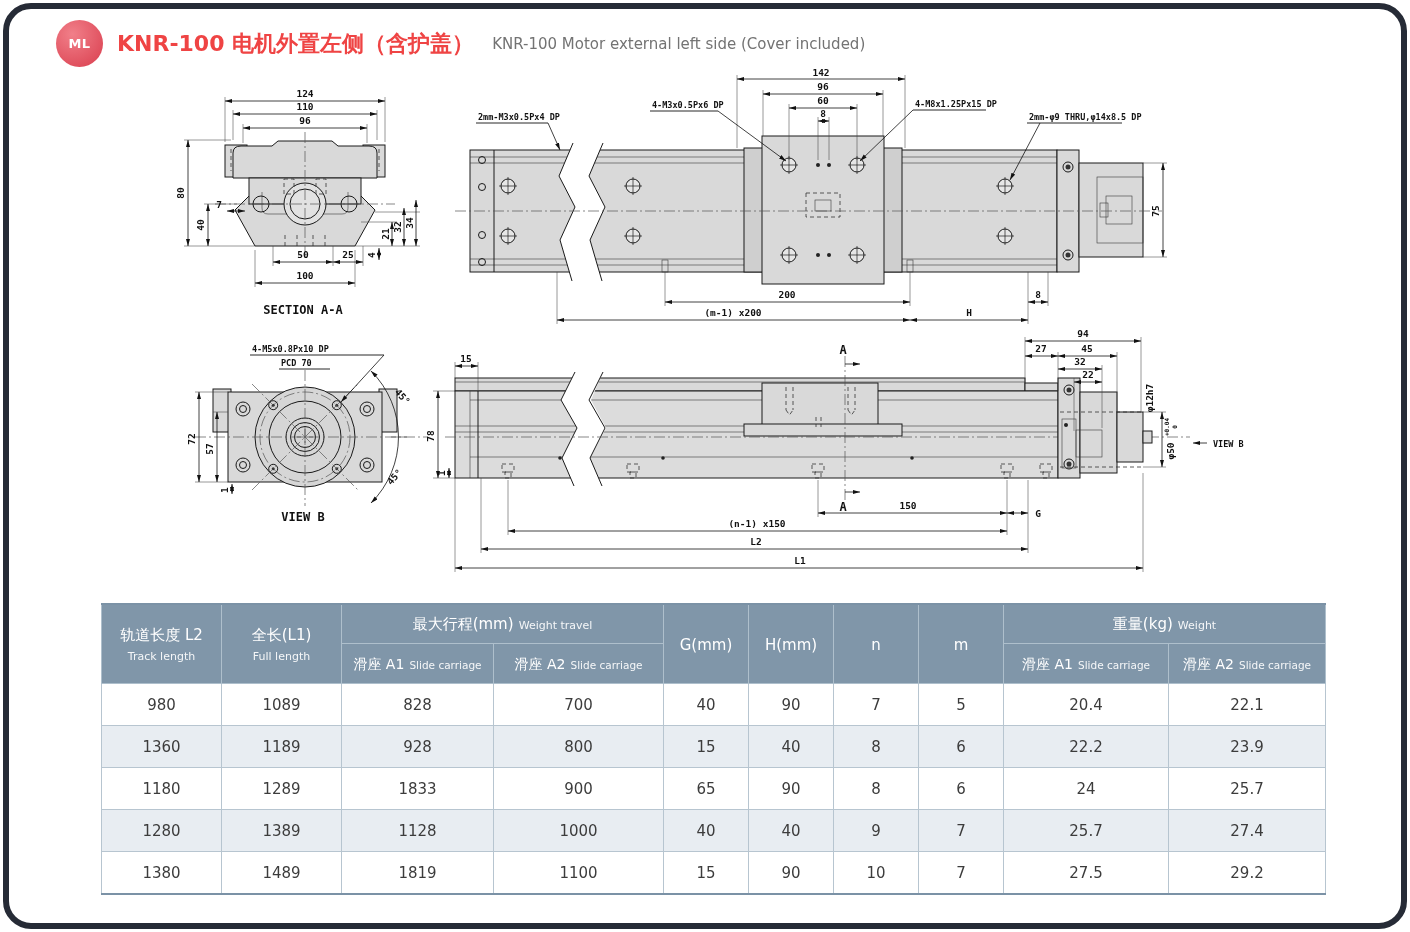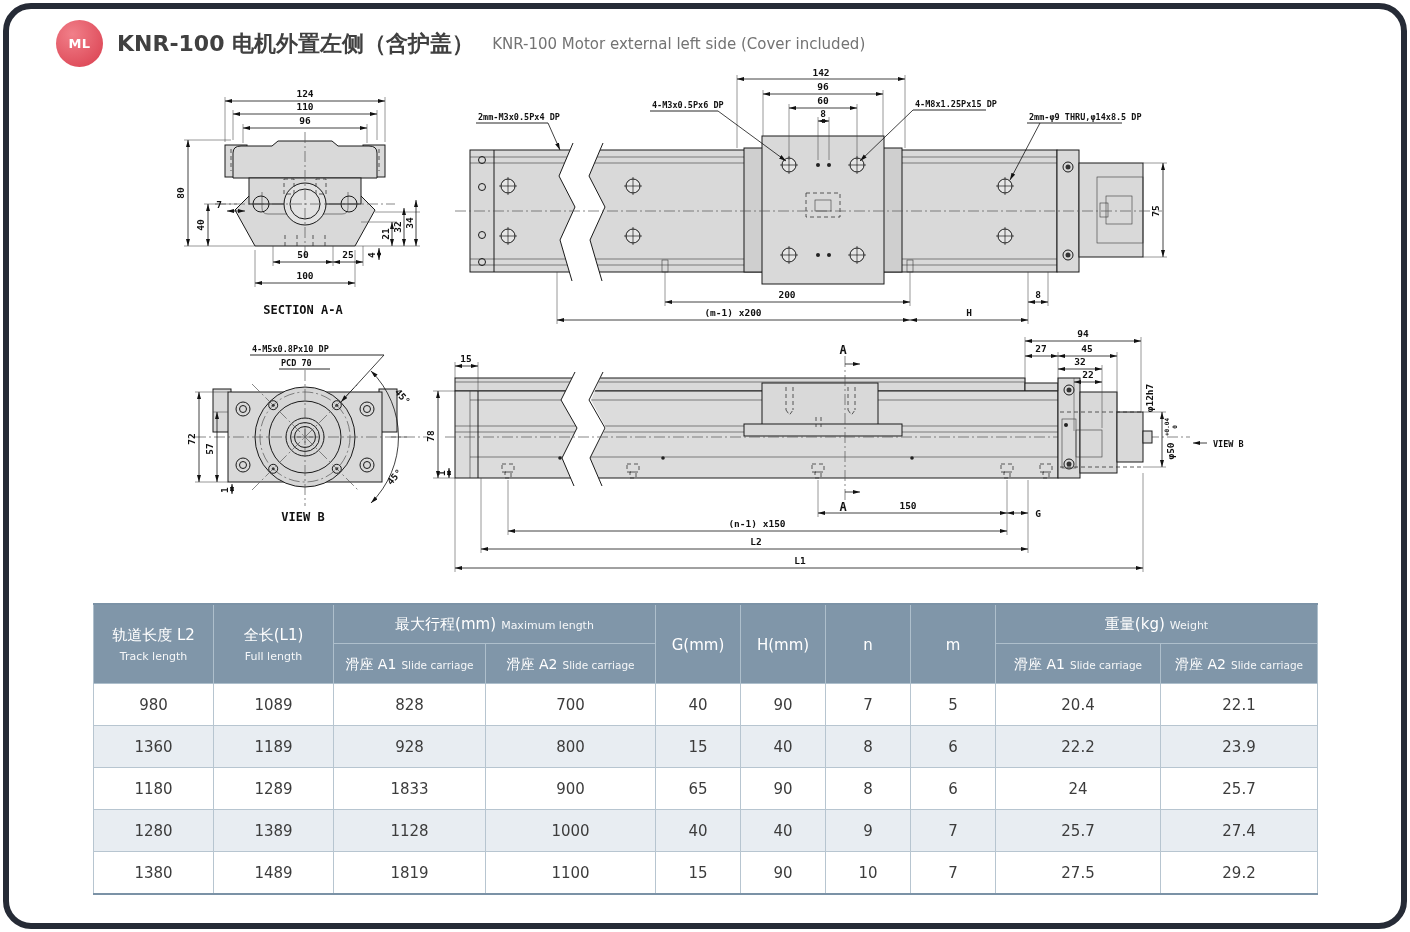--- a/index.html
+++ b/index.html
@@ -1,42 +1,42 @@
 <!DOCTYPE html>
 <html><head>
 <meta charset="utf-8">
 <style>
   html,body{margin:0;padding:0;background:#fff;}
   body{width:1410px;height:932px;position:relative;font-family:"DejaVu Sans","Liberation Sans",sans-serif;overflow:hidden;}
   .frame{position:absolute;inset:3px;border:6px solid #262b36;border-radius:28px;pointer-events:none;}
   .header{position:absolute;left:56px;top:20px;display:flex;align-items:center;gap:14px;z-index:5;}
   .badge{width:47px;height:47px;border-radius:50%;background:radial-gradient(circle at 35% 30%,#f17f89,#d93d4d);color:#fff;
          display:flex;align-items:center;justify-content:center;font-size:13px;font-weight:bold;letter-spacing:.5px;}
-  .title-zh{font-size:22px;font-weight:bold;color:#404040;}
+  .title-zh{font-size:22px;font-weight:bold;color:#ef4444;}
   .title-en{font-size:15px;color:#737373;margin-left:4px;}
   
   .drawing{position:absolute;left:0;top:0;}
   svg .part{fill:#d9d9d9;stroke:#1a1a1a;stroke-width:1;}
   svg .part2{fill:#cfcfcf;stroke:#1a1a1a;stroke-width:1;}
   svg .body2{fill:#dcdcdc;stroke:#1a1a1a;stroke-width:1;}
   svg .ln{stroke:#1a1a1a;stroke-width:1;fill:none;}
   svg .thin{stroke:#3a3a3a;stroke-width:.6;fill:none;}
   svg .cl{stroke:#555;stroke-width:.7;fill:none;stroke-dasharray:11 3 2 3;}
   svg .hid{stroke:#333;stroke-width:.8;fill:none;stroke-dasharray:4 3;}
   svg .ext{stroke:#444;stroke-width:.55;fill:none;}
   svg .dim{stroke:#111;stroke-width:.8;fill:none;marker-start:url(#ms);marker-end:url(#me);}
   svg .ldr{stroke:#111;stroke-width:.8;fill:none;marker-end:url(#me);}
   svg .uln{stroke:#111;stroke-width:.9;fill:none;}
   svg text{fill:#111;font-family:"DejaVu Sans Mono","Liberation Mono",monospace;font-weight:bold;}
   svg .dt{font-size:9.5px;text-anchor:middle;}
   svg .nt{font-size:8.5px;text-anchor:start;}
   svg .cap{font-size:12px;text-anchor:middle;}
   svg .tol{font-size:6px;text-anchor:middle;}
   
-  .spec-table{position:absolute;left:93px;top:603px;width:1224px;border-collapse:collapse;table-layout:fixed;
+  .spec-table{position:absolute;left:101px;top:603px;width:1224px;border-collapse:collapse;table-layout:fixed;
               border-top:2px solid #7b92a6;border-bottom:2px solid #7b92a6;border-left:1px solid #8ba0b1;border-right:1px solid #8ba0b1;}
   .spec-table td{text-align:center;vertical-align:middle;}
   .spec-table thead td{background:#8096a9;color:#fff;border:1px solid #aebfcc;}
   .spec-table thead tr:first-child td{height:36px;}
   .spec-table thead tr:last-child td{height:37px;}
   .hz{font-size:15px;}
   .he{font-size:11px;opacity:.92;font-weight:normal;}
   .hz-s{font-size:14px;}
   .he-s{font-size:10.5px;opacity:.92;}
   .spec-table tbody td{height:39px;font-size:15px;color:#3c3c3c;background:#fff;
@@ -356,21 +356,21 @@
       <td rowspan="2">
         <span class="hz">轨道长度 L2</span><br>
         <span class="he">Track length</span>
       </td>
       <td rowspan="2">
         <span class="hz">全长(L1)</span><br>
         <span class="he">Full length</span>
       </td>
       <td colspan="2">
         <span class="hz">最大行程(mm)</span>
-        <span class="he">Maximum length</span>
+        <span class="he">Weight travel</span>
       </td>
       <td rowspan="2"><span class="hz">G(mm)</span></td>
       <td rowspan="2"><span class="hz">H(mm)</span></td>
       <td rowspan="2"><span class="hz">n</span></td>
       <td rowspan="2"><span class="hz">m</span></td>
       <td colspan="2">
         <span class="hz">重量(kg)</span>
         <span class="he">Weight</span>
       </td>
     </tr>

